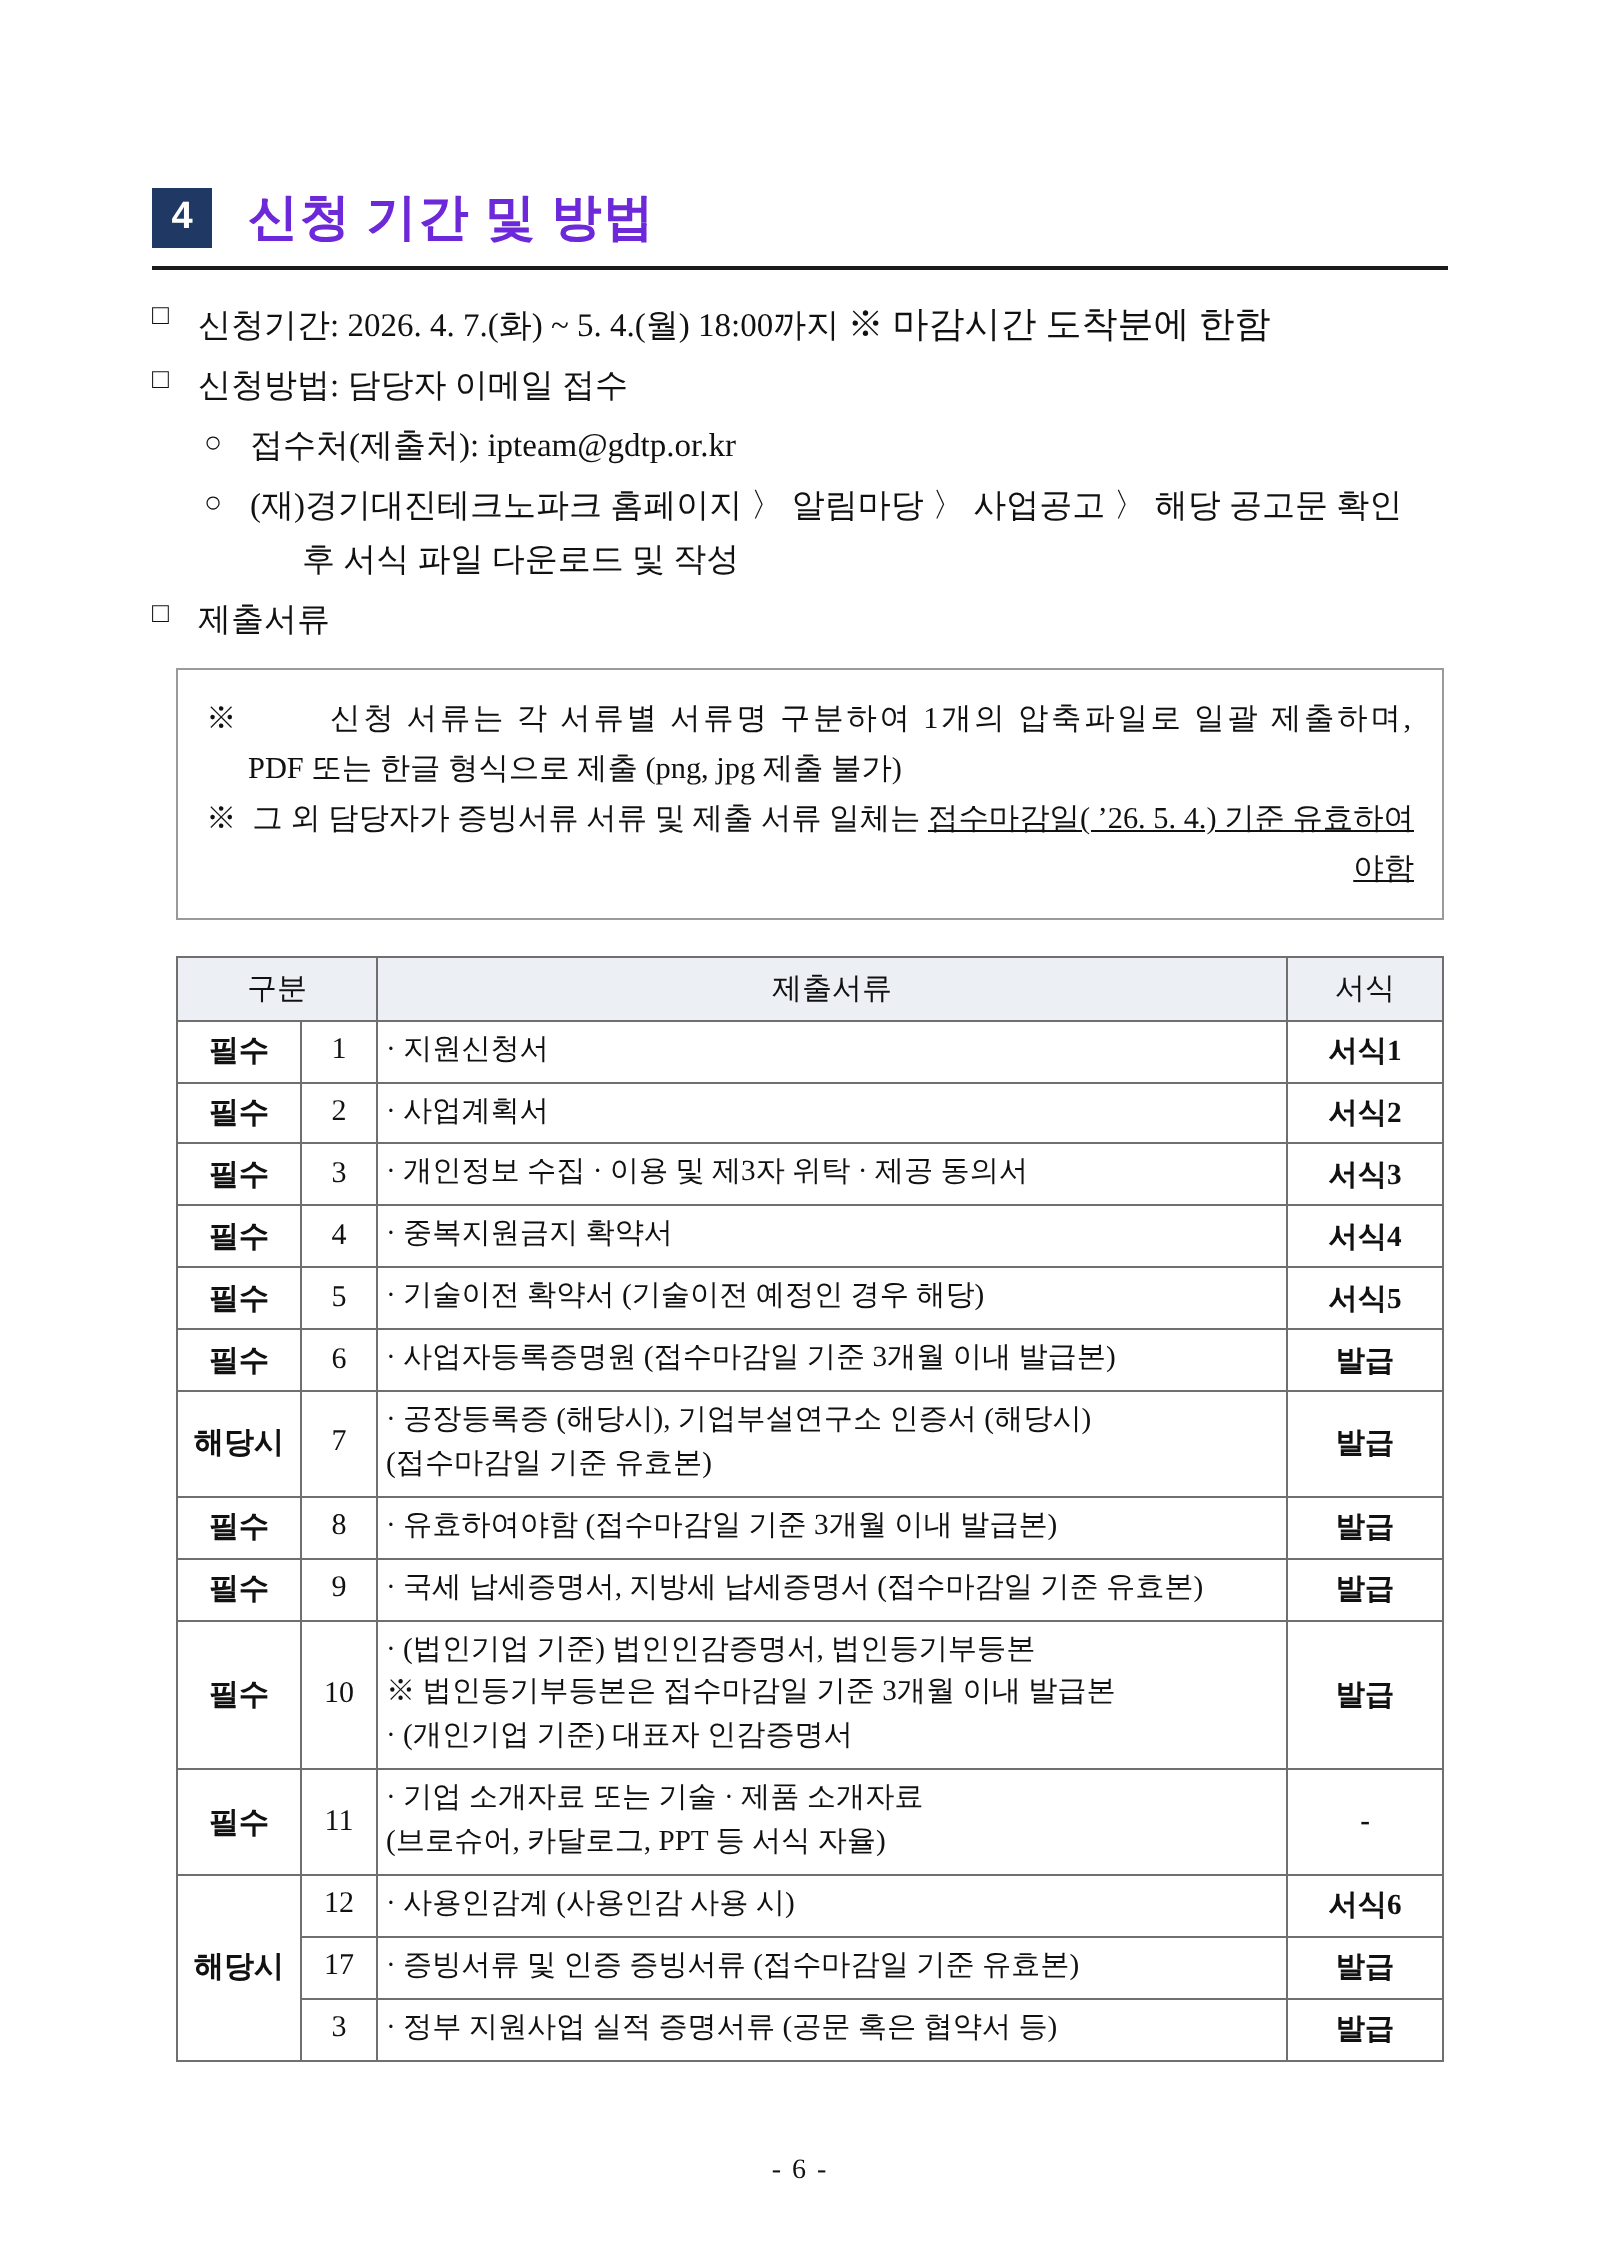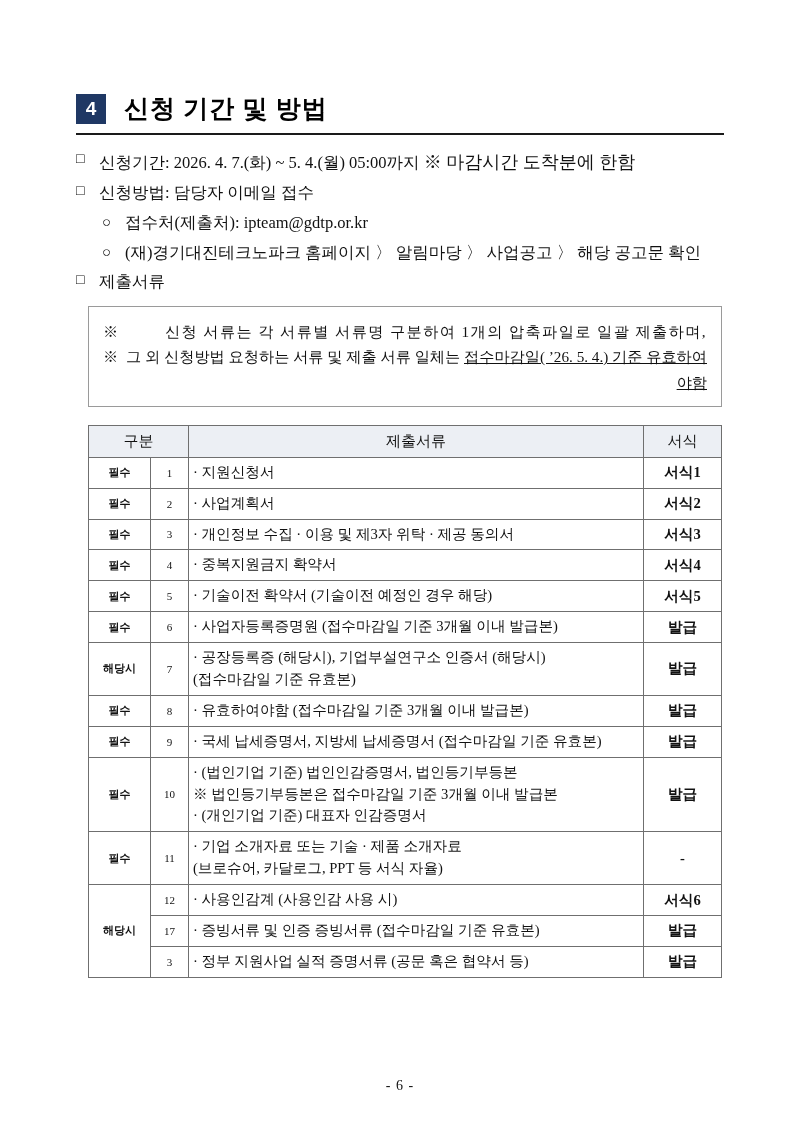--- a/index.html
+++ b/index.html
@@ -41,21 +41,21 @@
     font-weight: bold;
     display: flex;
     align-items: center;
     justify-content: center;
     font-family: "Liberation Sans", sans-serif;
   }
   .sec-title {
     font-size: 25px;
     font-weight: bold;
     letter-spacing: 1px;
-    color: #000000;
+    color: #6d28d9;
   }
 
   
   .lines { margin-top: 13px; }
   .line {
     display: flex;
     align-items: flex-start;
     font-size: 16.5px;
     line-height: 1.62;
     margin-bottom: 3px;
@@ -121,21 +121,21 @@
   table.docs thead th {
     background: #eceff4;
     text-align: center;
     font-weight: normal;
     padding: 6px 4px;
     font-size: 15px;
   }
   td.cat, td.no {
     text-align: center;
     font-weight: bold;
-    font-size: 11px;
+    font-size: 15px;
   }
   td.no { font-weight: normal; }
   td.doc {
     text-align: left;
     padding-left: 8px;
     line-height: 1.5;
   }
   td.form {
     text-align: center;
     font-weight: bold;
@@ -165,21 +165,21 @@
       <div class="sec-num">4</div>
       <div class="sec-title">신청 기간 및 방법</div>
     </div>
 
     <div class="lines">
 
       <div class="line">
         <span class="mark sq">□</span>
         <span class="txt">
           <span>신청기간:</span>
-          <span>2026. 4. 7.(화) ~ 5. 4.(월) 05:00까지</span>
+          <span>2026. 4. 7.(화) ~ 5. 4.(월) 18:00까지</span>
           <span class="small-note">※ 마감시간 도착분에 한함</span>
         </span>
       </div>
 
       <div class="line">
         <span class="mark sq">□</span>
         <span class="txt">
           <span>신청방법:</span>
           <span>담당자 이메일 접수</span>
         </span>
@@ -190,35 +190,37 @@
         <span class="txt">
           <span>접수처(제출처):</span>
           <span>ipteam@gdtp.or.kr</span>
         </span>
       </div>
 
       <div class="line indent">
         <span class="mark">○</span>
         <span class="txt">(재)경기대진테크노파크 홈페이지 〉 알림마당 〉 사업공고 〉 해당 공고문 확인</span>
       </div>
+      <div class="cont-line">후 서식 파일 다운로드 및 작성</div>
 
       <div class="line">
         <span class="mark sq">□</span>
         <span class="txt">제출서류</span>
       </div>
     </div>
 
     <div class="notebox">
       <div class="note-row">
         <span class="nm">※</span>
         <span class="nt spread">신청 서류는 각 서류별 서류명 구분하여 1개의 압축파일로 일괄 제출하며,</span>
       </div>
+      <div class="note-sub">PDF 또는 한글 형식으로 제출 (png, jpg 제출 불가)</div>
       <div class="note-row">
         <span class="nm">※</span>
-        <span class="nt"><span>그 외 신청방법 요청하는 서류 및 제출 서류 일체는 </span><span class="u">접수마감일( ’26. 5. 4.) 기준 유효하여야함</span></span>
+        <span class="nt"><span>그 외 담당자가 증빙서류 서류 및 제출 서류 일체는 </span><span class="u">접수마감일( ’26. 5. 4.) 기준 유효하여야함</span></span>
       </div>
     </div>
 
     <table class="docs">
       <colgroup>
         <col class="colw-cat">
         <col class="colw-no">
         <col>
         <col class="colw-form">
       </colgroup>

